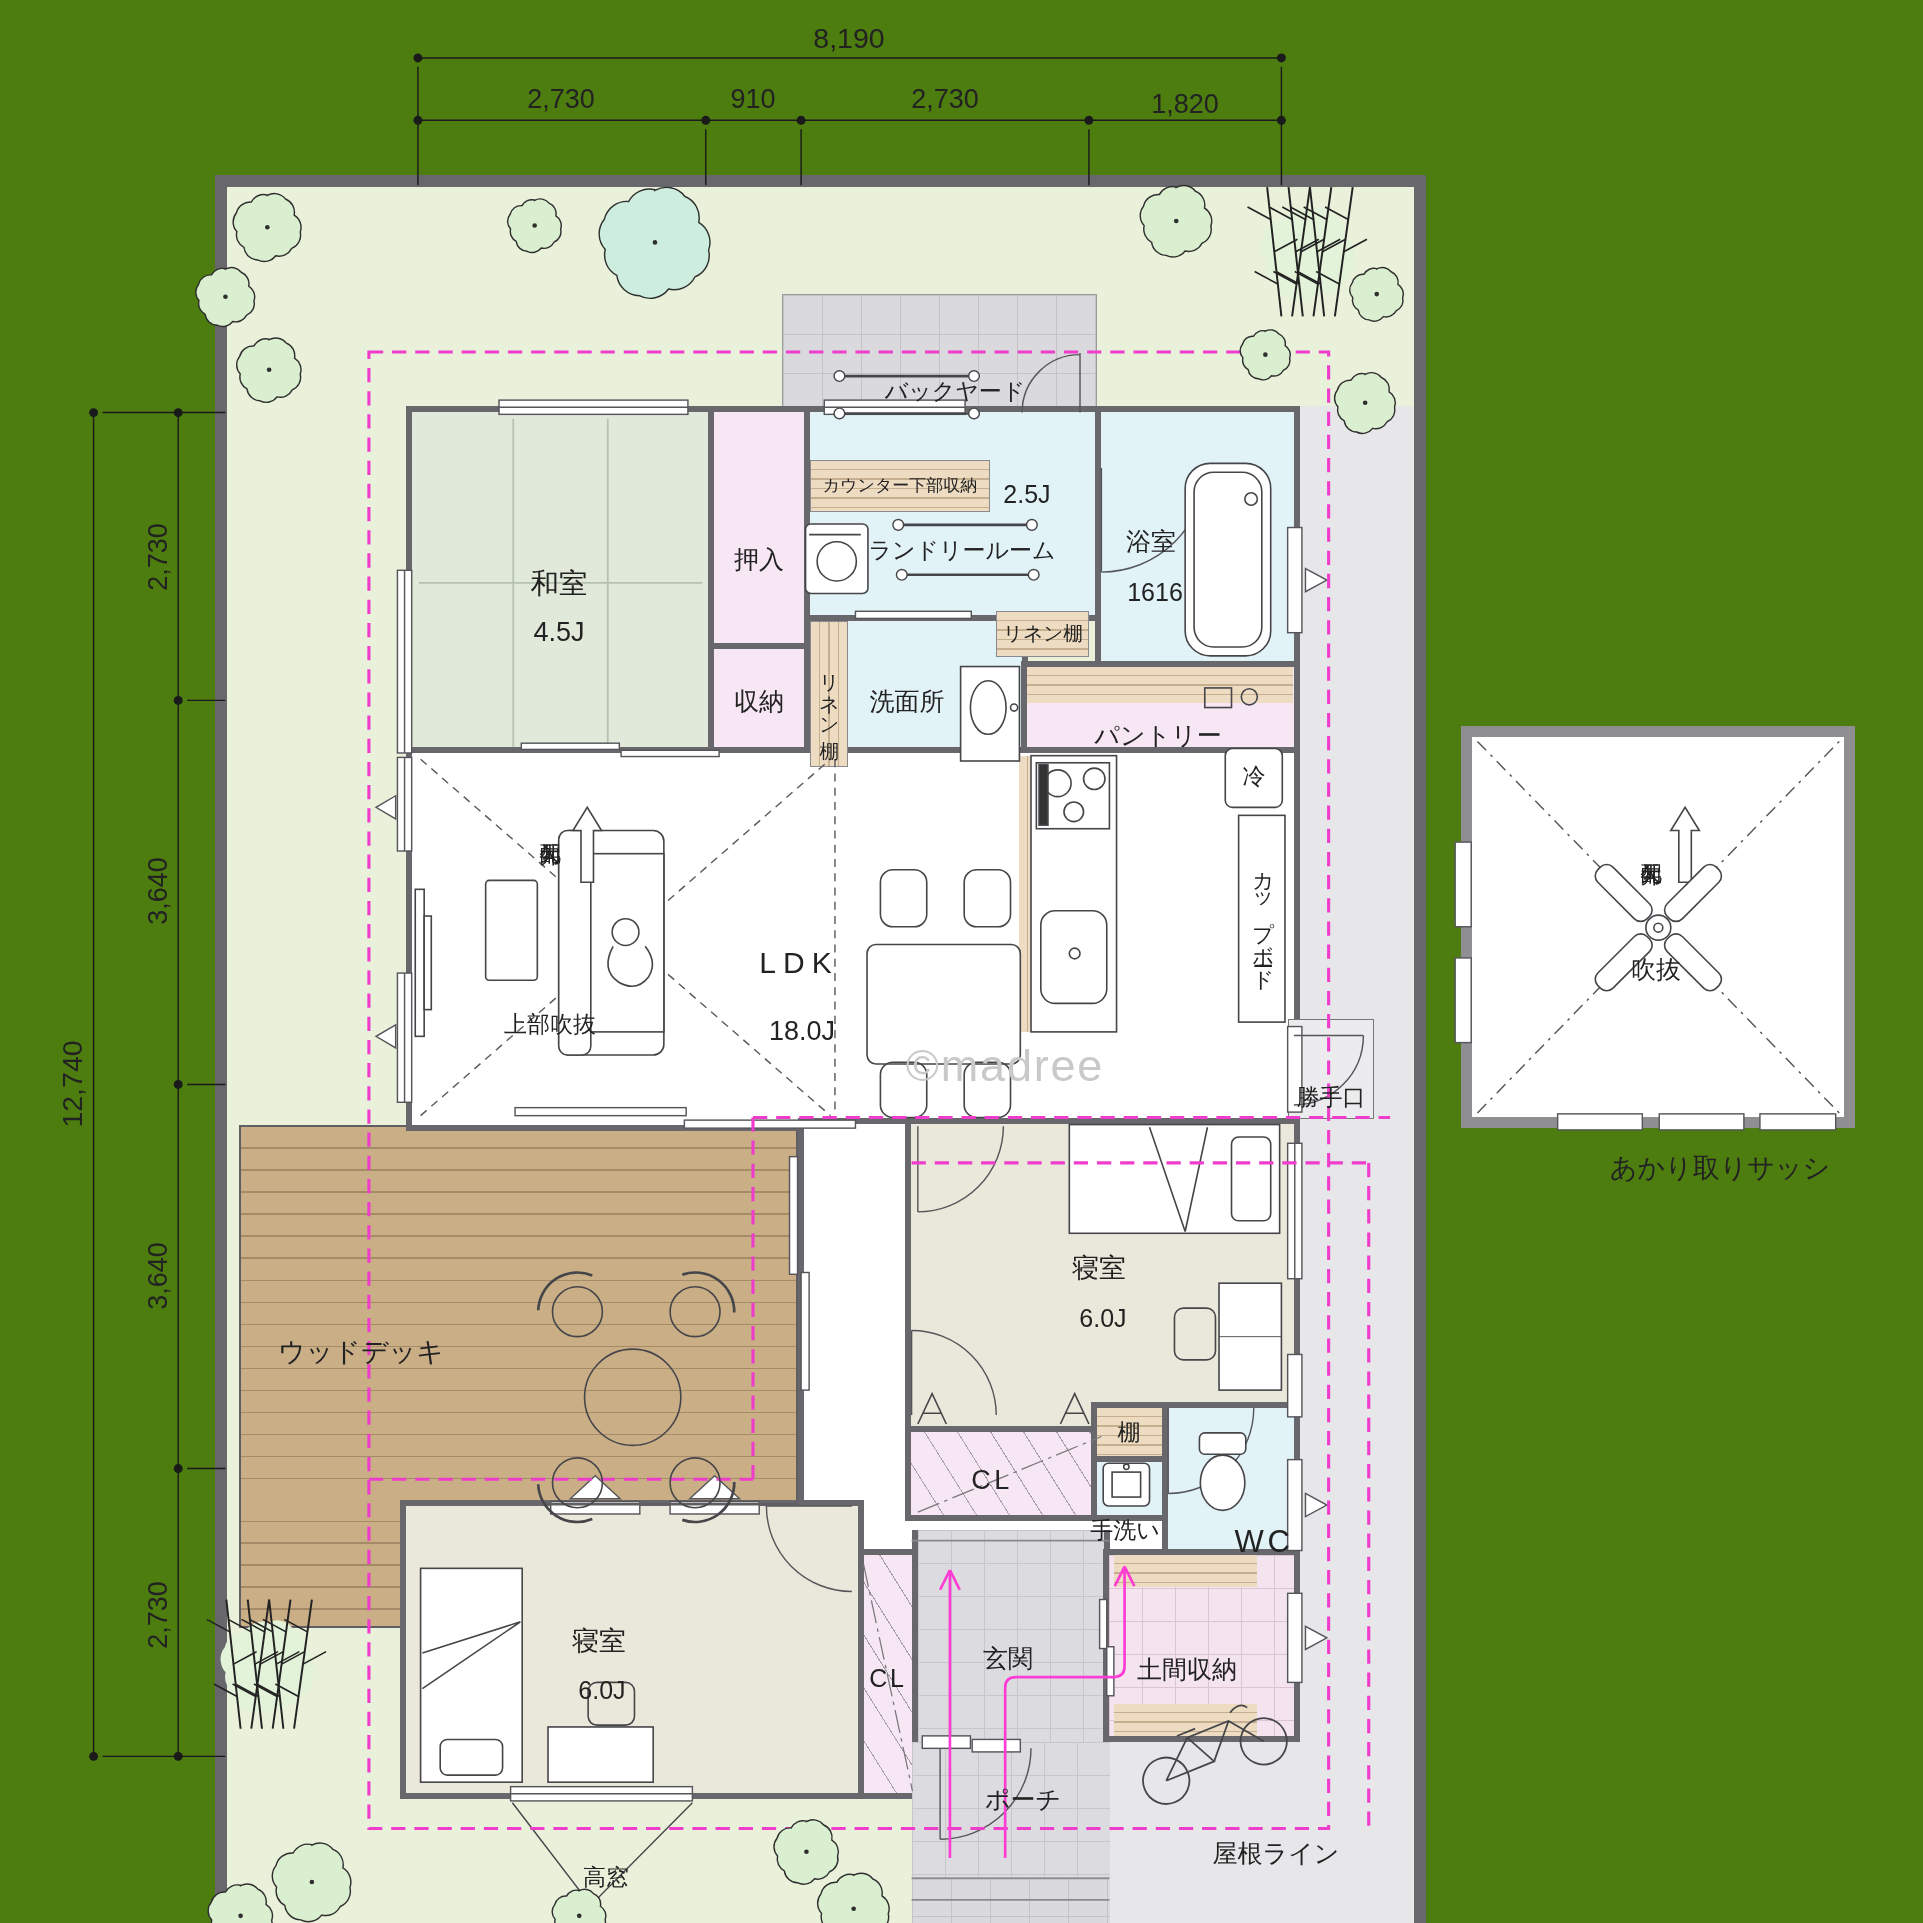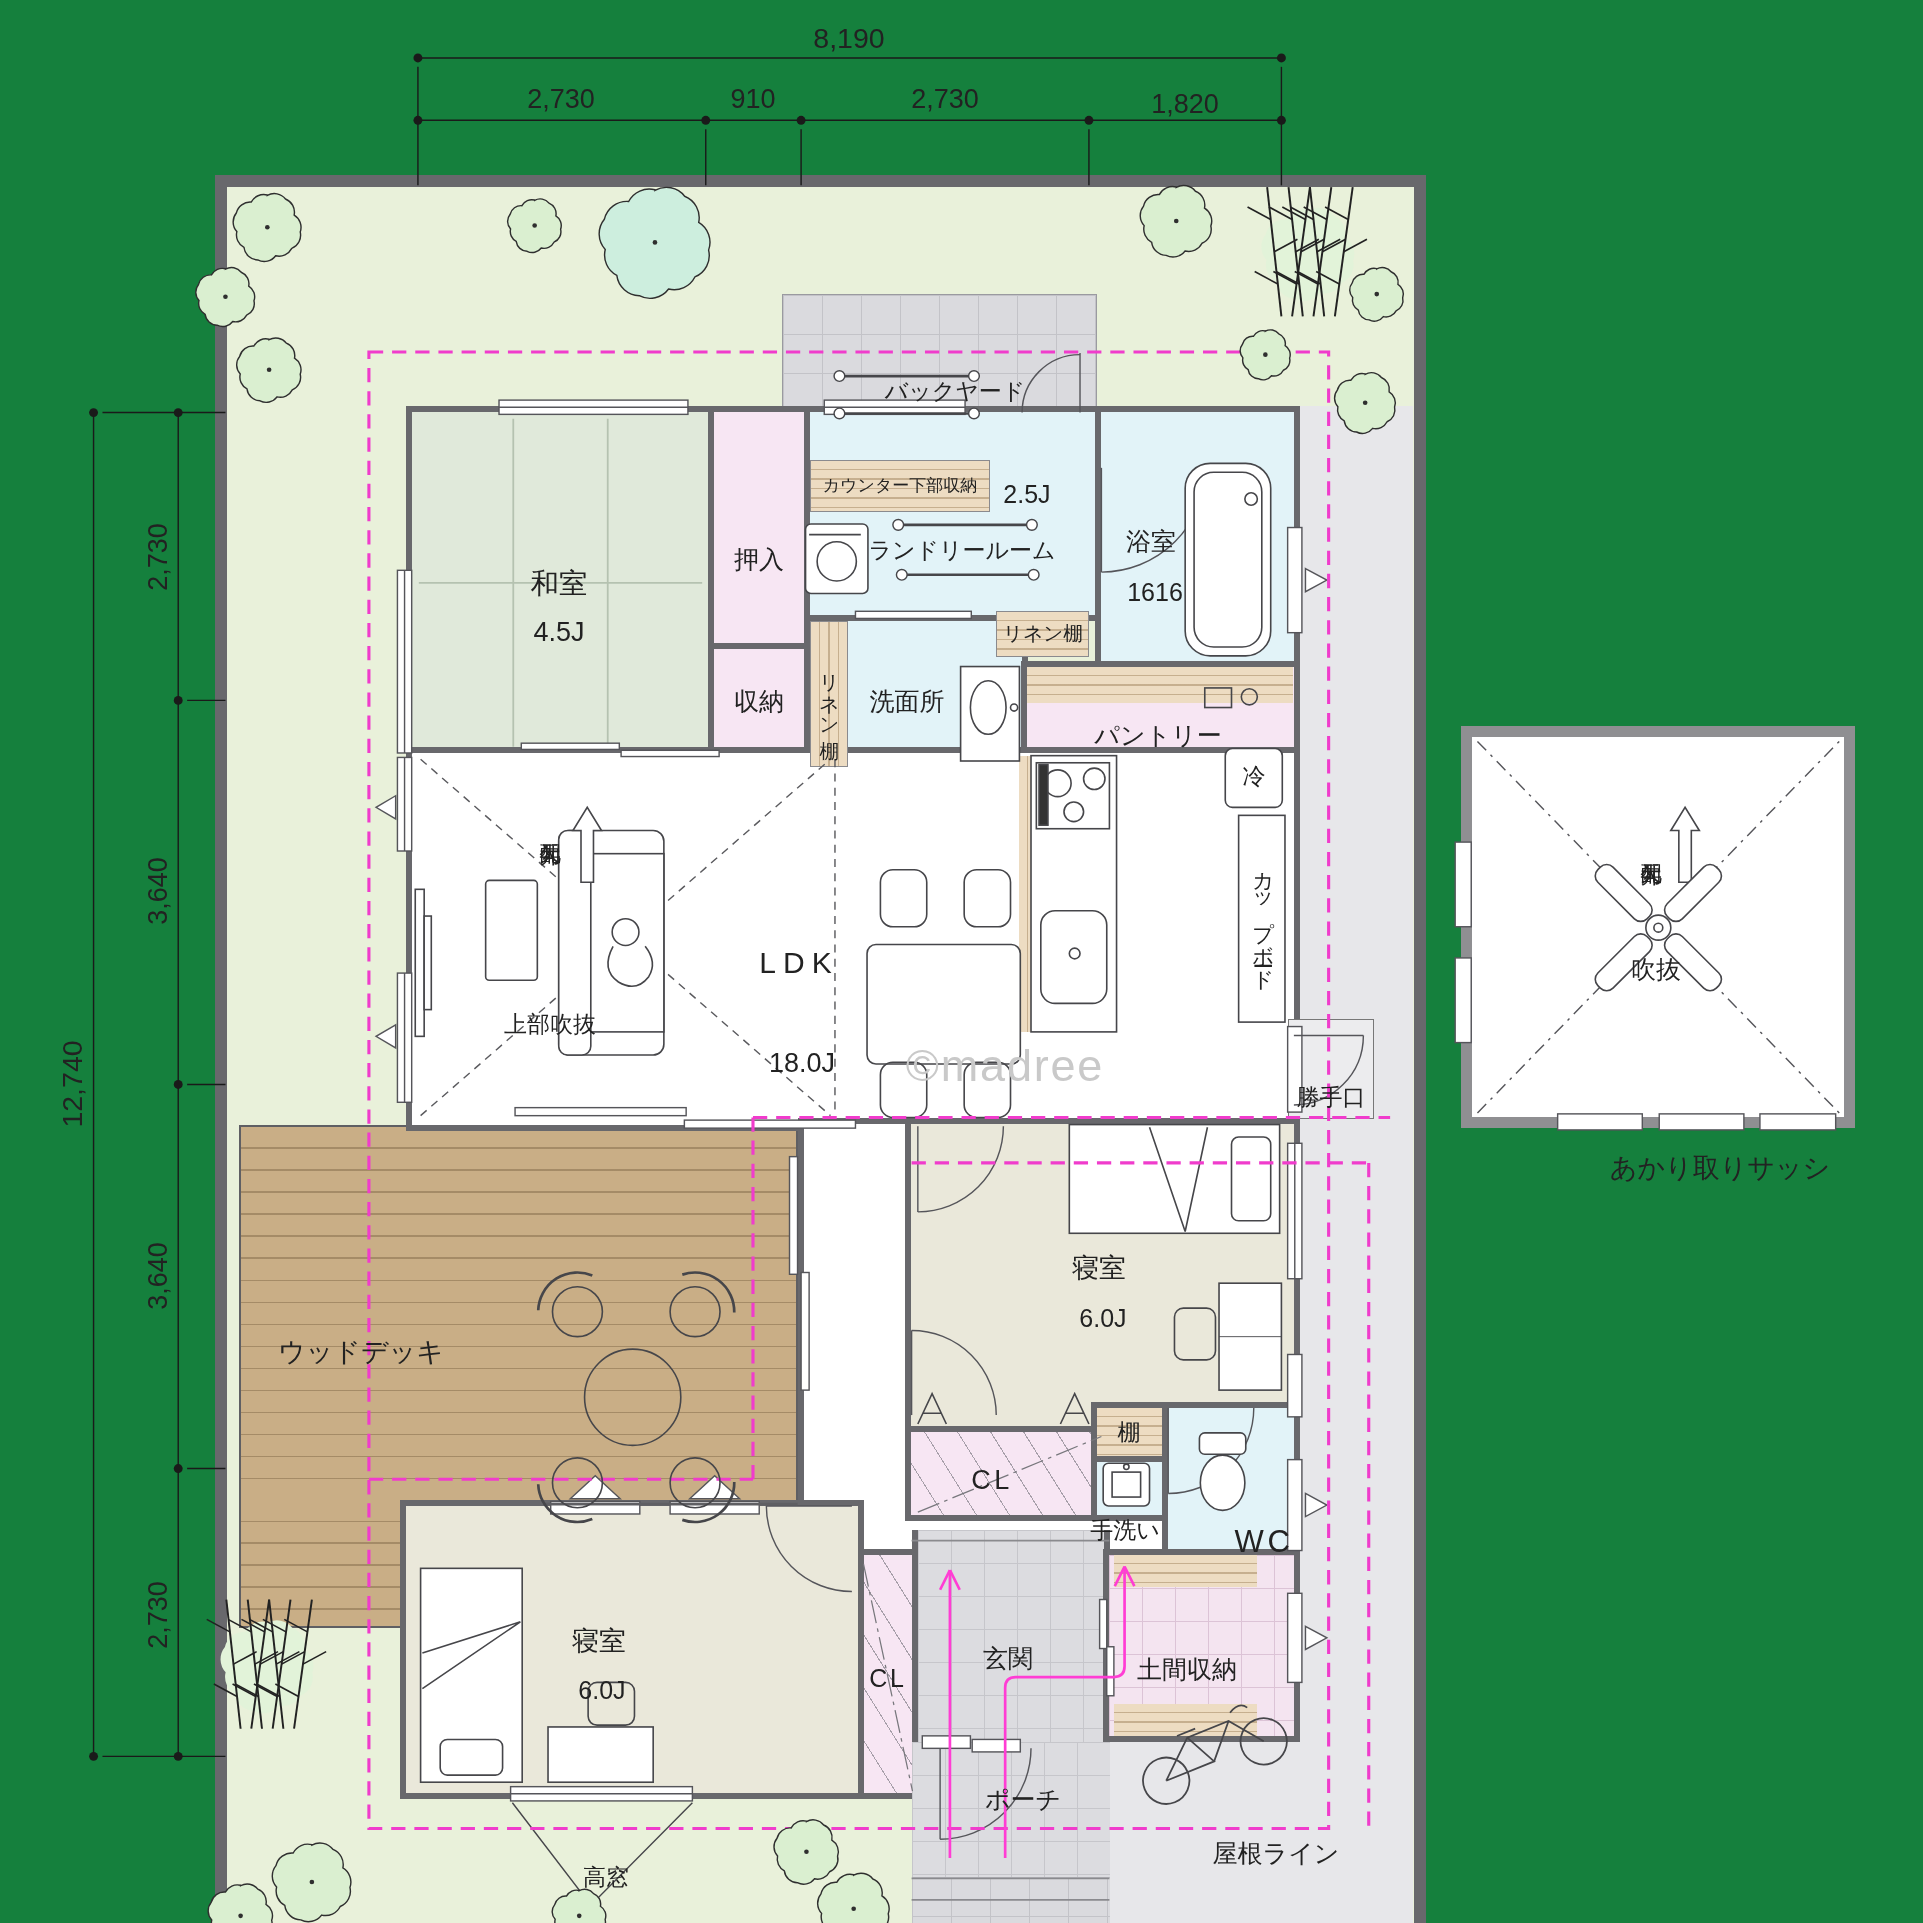--- a/index.html
+++ b/index.html
@@ -1,16 +1,16 @@
 <!DOCTYPE html>
 <html style="font-size:14.3px"><head>
 <meta charset="utf-8">
 <style>
   html,body{margin:0;padding:0;background:#fff;}
-  #stage{position:relative;width:1923px;height:1923px;background:#15803d;overflow:hidden;
+  #stage{position:relative;width:1923px;height:1923px;background:#4d7c0f;overflow:hidden;
          font-family:"Liberation Sans","DejaVu Sans",sans-serif;color:#1e1e1e;}
   .abs{position:absolute;box-sizing:border-box;}
   .room{position:absolute;box-sizing:border-box;border:6.2px solid #68686c;background:#fff;}
   .noborder{border:none;}
   .green{background:#e9f1da;}
   .water{background:#e2f3f8;}
   .pink{background:#f7e6f3;}
   .tatami{background:#e0e9da;}
   .bedroom{background:#eae8da;}
   .overhang{background:#e7e7ea;}
@@ -465,21 +465,21 @@
   <div class="lbl" style="left:1027px;top:495px;font-size:25px;">2.5J</div>
   <div class="lbl" style="left:962px;top:551px;font-size:23px;">ランドリールーム</div>
   <div class="lbl vert" style="left:829px;top:693px;font-size:19.6px;transform:translate(-50%,-50%);">リネン棚</div>
   <div class="lbl" style="left:1043px;top:634px;font-size:19.6px;">リネン棚</div>
   <div class="lbl" style="left:907px;top:702px;font-size:25px;">洗面所</div>
   <div class="lbl" style="left:1151px;top:542px;font-size:25px;">浴室</div>
   <div class="lbl" style="left:1155px;top:593px;font-size:25px;">1616</div>
   <div class="lbl" style="left:1158px;top:736px;font-size:25px;">パントリー</div>
   <div class="lbl vert" style="left:549px;top:827px;font-size:21.4px;">勾配天井</div>
   <div class="lbl" style="left:799px;top:962px;font-size:30px;letter-spacing:7.1px;">LDK</div>
-  <div class="lbl" style="left:802px;top:1032px;font-size:27px;margin-top:32px;">18.0J</div>
+  <div class="lbl" style="left:802px;top:1032px;font-size:27px;">18.0J</div>
   <div class="lbl" style="left:550px;top:1025px;font-size:23px;text-align:right;">上部吹抜</div>
   <div class="lbl" style="left:1254px;top:777px;font-size:23px;">冷</div>
   <div class="lbl vert" style="left:1262px;top:918px;font-size:21.4px;">カップボード</div>
   <div class="lbl" style="left:1331px;top:1098px;font-size:23px;">勝手口</div>
   <div class="lbl" style="left:361px;top:1353px;font-size:27px;">ウッドデッキ</div>
   <div class="lbl" style="left:1099px;top:1269px;font-size:27px;">寝室</div>
   <div class="lbl" style="left:1103px;top:1319px;font-size:25px;">6.0J</div>
   <div class="lbl" style="left:992px;top:1481px;font-size:27px;letter-spacing:3.6px;">CL</div>
   <div class="lbl" style="left:1129px;top:1433px;font-size:23px;">棚</div>
   <div class="lbl" style="left:1125px;top:1531px;font-size:23px;">手洗い</div>

